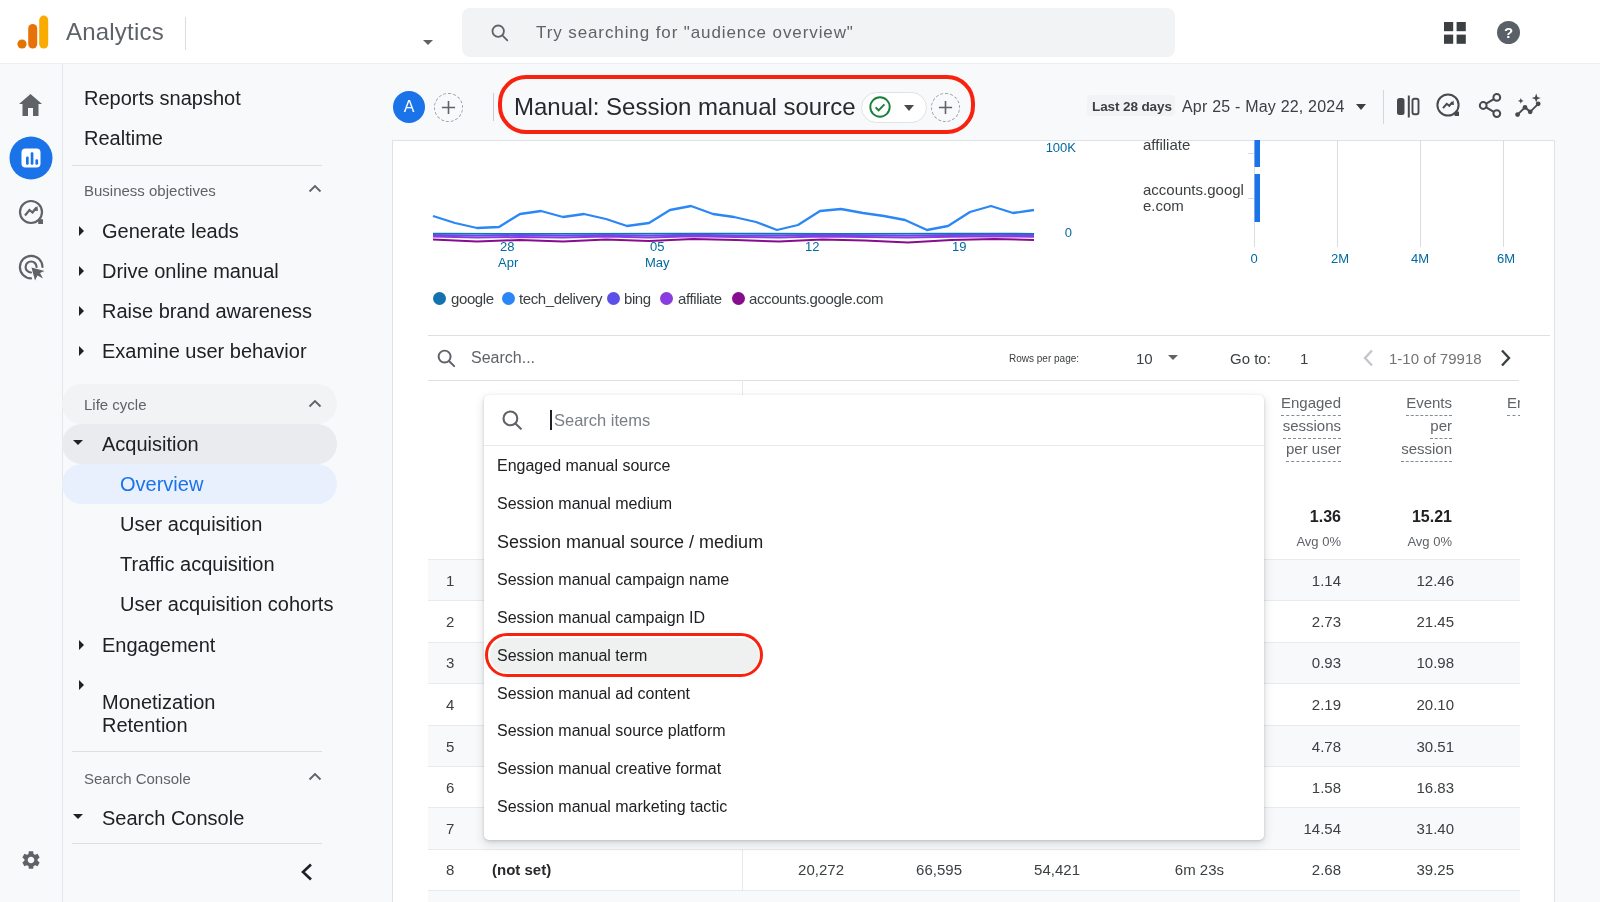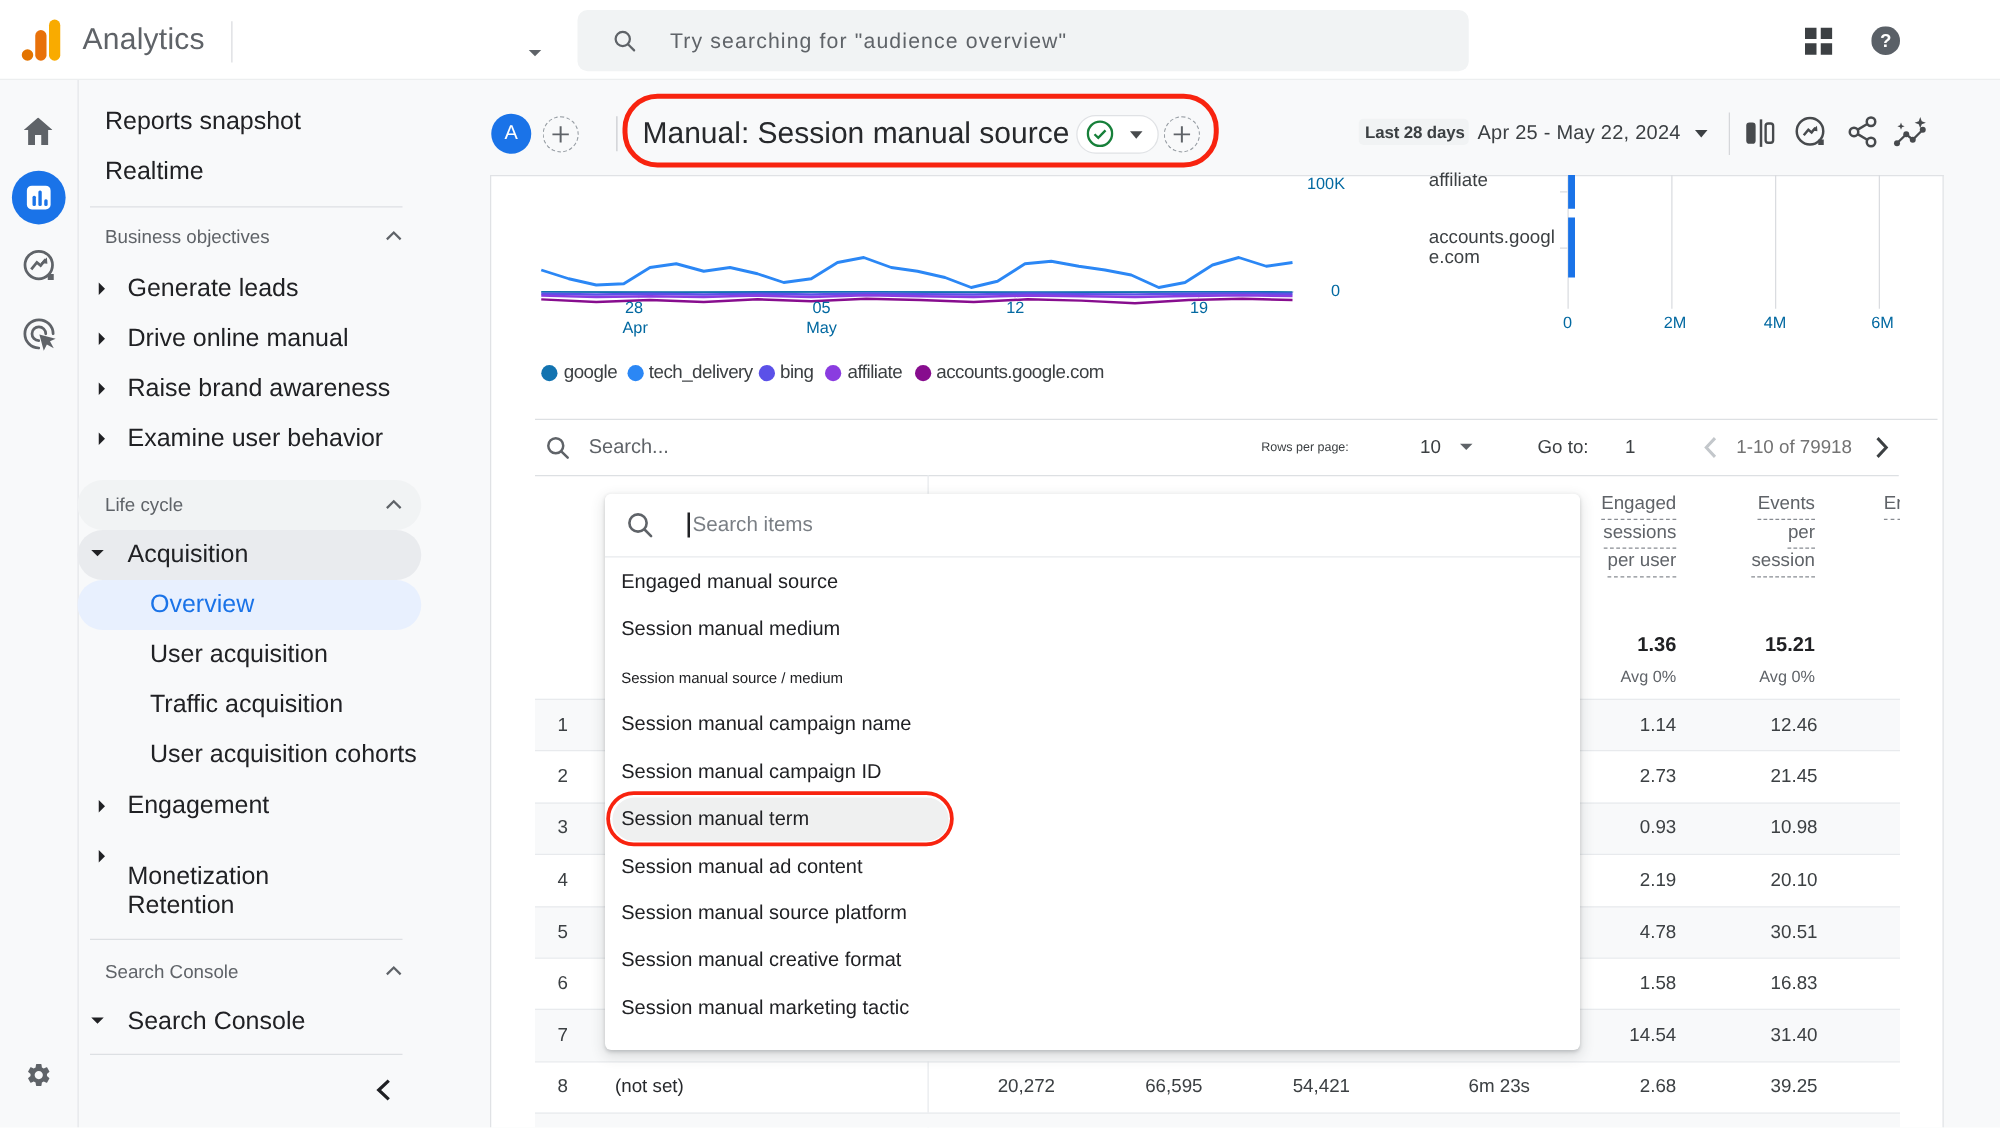--- a/index.html
+++ b/index.html
@@ -300,40 +300,40 @@
 <div class="abs rv cy" style="right:259px;top:662px">0.93</div>
 <div class="abs rv cy" style="right:146px;top:662px">10.98</div>
 <div class="abs rv cy" style="right:259px;top:704px">2.19</div>
 <div class="abs rv cy" style="right:146px;top:704px">20.10</div>
 <div class="abs rv cy" style="right:259px;top:746px">4.78</div>
 <div class="abs rv cy" style="right:146px;top:746px">30.51</div>
 <div class="abs rv cy" style="right:259px;top:787px">1.58</div>
 <div class="abs rv cy" style="right:146px;top:787px">16.83</div>
 <div class="abs rv cy" style="right:259px;top:828px">14.54</div>
 <div class="abs rv cy" style="right:146px;top:828px">31.40</div>
-<div class="abs cy" style="left:492px;top:869px;font-size:15px;font-weight:normal;color:#27292c">(not set)</div>
+<div class="abs cy" style="left:492px;top:869px;font-size:15px;font-weight:bold;color:#27292c">(not set)</div>
 <div class="abs rv cy" style="right:756px;top:869px">20,272</div>
 <div class="abs rv cy" style="right:638px;top:869px">66,595</div>
 <div class="abs rv cy" style="right:520px;top:869px">54,421</div>
 <div class="abs rv cy" style="right:376px;top:869px">6m 23s</div>
 <div class="abs rv cy" style="right:259px;top:869px">2.68</div>
 <div class="abs rv cy" style="right:146px;top:869px">39.25</div>
 
 <div class="abs" style="left:484px;top:395px;width:780px;height:445px;background:#fff;border-radius:5px;box-shadow:0 1px 3px rgba(60,64,67,.22),0 4px 10px 1px rgba(60,64,67,.14);z-index:5"></div>
 <svg class="abs" style="left:501px;top:409px;z-index:6" width="23" height="23" viewBox="0 0 22 22">
   <circle cx="9" cy="9" r="6.6" fill="none" stroke="#5f6368" stroke-width="2"></circle>
   <line x1="14" y1="14" x2="19" y2="19" stroke="#5f6368" stroke-width="2" stroke-linecap="round"></line>
 </svg>
 <div class="abs" style="left:549.5px;top:410px;width:2px;height:20px;background:#202124;z-index:6"></div>
 <div class="abs cy" style="left:554px;top:420px;font-size:16.5px;color:#7a7f85;z-index:6">Search items</div>
 <div class="abs" style="left:484px;top:445px;width:780px;height:1px;background:#e8eaed;z-index:6"></div>
 <div class="abs" style="left:490px;top:638px;width:269px;height:35px;border-radius:17.5px;background:#eff0f0;z-index:6"></div>
 <div class="abs cy popitem" style="left:497px;top:466px;z-index:6;font-size:16px">Engaged manual source</div>
 <div class="abs cy popitem" style="left:497px;top:504px;z-index:6;font-size:16px">Session manual medium</div>
-<div class="abs cy popitem" style="left:497px;top:542px;z-index:6;font-size:12px">Session manual source / medium</div>
+<div class="abs cy popitem" style="left:497px;top:542px;z-index:6;font-size:18px">Session manual source / medium</div>
 <div class="abs cy popitem" style="left:497px;top:580px;z-index:6;font-size:16px">Session manual campaign name</div>
 <div class="abs cy popitem" style="left:497px;top:618px;z-index:6;font-size:16px">Session manual campaign ID</div>
 <div class="abs cy popitem" style="left:497px;top:656px;z-index:6;font-size:16px">Session manual term</div>
 <div class="abs cy popitem" style="left:497px;top:694px;z-index:6;font-size:16px">Session manual ad content</div>
 <div class="abs cy popitem" style="left:497px;top:731px;z-index:6;font-size:16px">Session manual source platform</div>
 <div class="abs cy popitem" style="left:497px;top:769px;z-index:6;font-size:16px">Session manual creative format</div>
 <div class="abs cy popitem" style="left:497px;top:807px;z-index:6;font-size:16px">Session manual marketing tactic</div>
 
 <div class="abs" style="left:498px;top:75px;width:477px;height:59px;border:4.5px solid #f8230f;border-radius:28px;z-index:7"></div>
 <div class="abs" style="left:485px;top:633px;width:278px;height:44px;border:3.4px solid #f8230f;border-radius:22px;z-index:7"></div>

